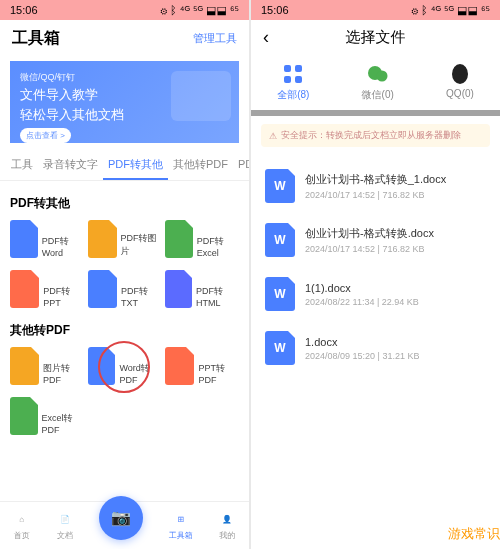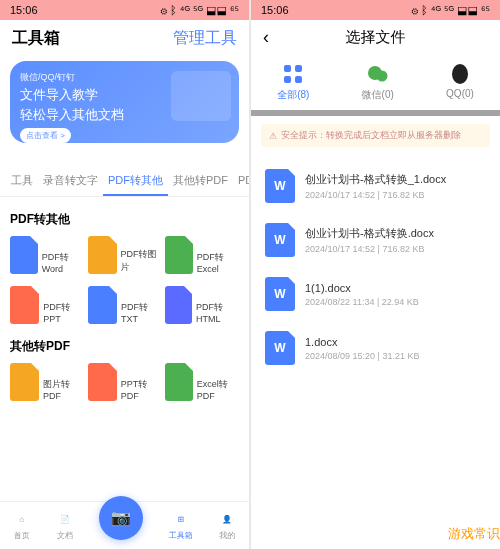--- a/index.html
+++ b/index.html
@@ -2,25 +2,25 @@
 <html><head>
 <meta charset="utf-8">
 <style>
 *{margin:0;padding:0;box-sizing:border-box;font-family:-apple-system,sans-serif}
 body{background:#e8e8e8;width:500px;height:549px;display:flex;gap:2px;position:relative}
 .screen{width:249px;height:549px;background:#fff;display:flex;flex-direction:column;overflow:hidden}
 .status{height:20px;display:flex;justify-content:space-between;align-items:center;padding:0 10px;font-size:11px;font-weight:500;background:#fca5a5}
 .status .r{display:flex;gap:2px;align-items:center}
 .hdr{display:flex;align-items:center;padding:8px 12px;font-size:16px;font-weight:600}
 .hdr .title{flex:1}
-.hdr .action{color:#4a7fff;font-size:16px;font-weight:400}
+.hdr .action{color:#4a7fff;font-size:11px;font-weight:400}
 .hdr2{display:flex;align-items:center;padding:8px 12px;justify-content:center;position:relative}
 .hdr2 .back{position:absolute;left:12px;font-size:18px}
 .hdr2 .title{font-size:15px;font-weight:500}
-.banner{margin:4px 10px 24px;background:linear-gradient(135deg,#5b8eff,#7aa5ff);border-radius:16px;padding:10px;color:#fff;position:relative;height:82px}
+.banner{margin:4px 10px 8px;background:linear-gradient(135deg,#5b8eff,#7aa5ff);border-radius:0;padding:10px;color:#fff;position:relative;height:82px}
 .banner .sub{font-size:9px;opacity:.9}
 .banner .line{font-size:13px;font-weight:400;margin-top:2px}
 .banner .btn{display:inline-block;background:#fff;color:#5b8eff;font-size:8px;padding:2px 6px;border-radius:8px;margin-top:4px}
 .banner .deco{position:absolute;right:8px;top:10px;width:60px;height:50px;background:rgba(255,255,255,.15);border-radius:6px}
 .tabs{display:flex;padding:0 6px;gap:0;border-bottom:1px solid #eee;font-size:11px;color:#888}
 .tabs .tab{padding:6px 5px;white-space:nowrap}
 .tabs .tab.active{color:#4a7fff;border-bottom:2px solid #4a7fff}
 .content{flex:1;overflow-y:auto;padding:8px 10px}
 .sect{font-size:12px;font-weight:600;margin:6px 0 8px}
 .grid{display:grid;grid-template-columns:repeat(3,1fr);gap:12px 4px;margin-bottom:14px}
@@ -102,20 +102,24 @@
           <div class="icn" style="background: rgb(91, 107, 255);"></div>
           <div class="lbl">PDF转HTML</div>
         </div>
       </div>
     <div class="sect">其他转PDF</div>
     <div class="grid" id="grid2" style="position:relative">
         <div class="item">
           <div class="icn" style="background: rgb(245, 166, 35);"></div>
           <div class="lbl">图片转PDF</div>
         </div>
+        <div class="item circled">
+          <div class="icn" style="background: rgb(74, 127, 255);"></div>
+          <div class="lbl">Word转PDF</div>
+        </div>
         <div class="item">
           <div class="icn" style="background: rgb(255, 107, 74);"></div>
           <div class="lbl">PPT转PDF</div>
         </div>
         <div class="item">
           <div class="icn" style="background: rgb(76, 175, 80);"></div>
           <div class="lbl">Excel转PDF</div>
         </div>
       </div>
 

